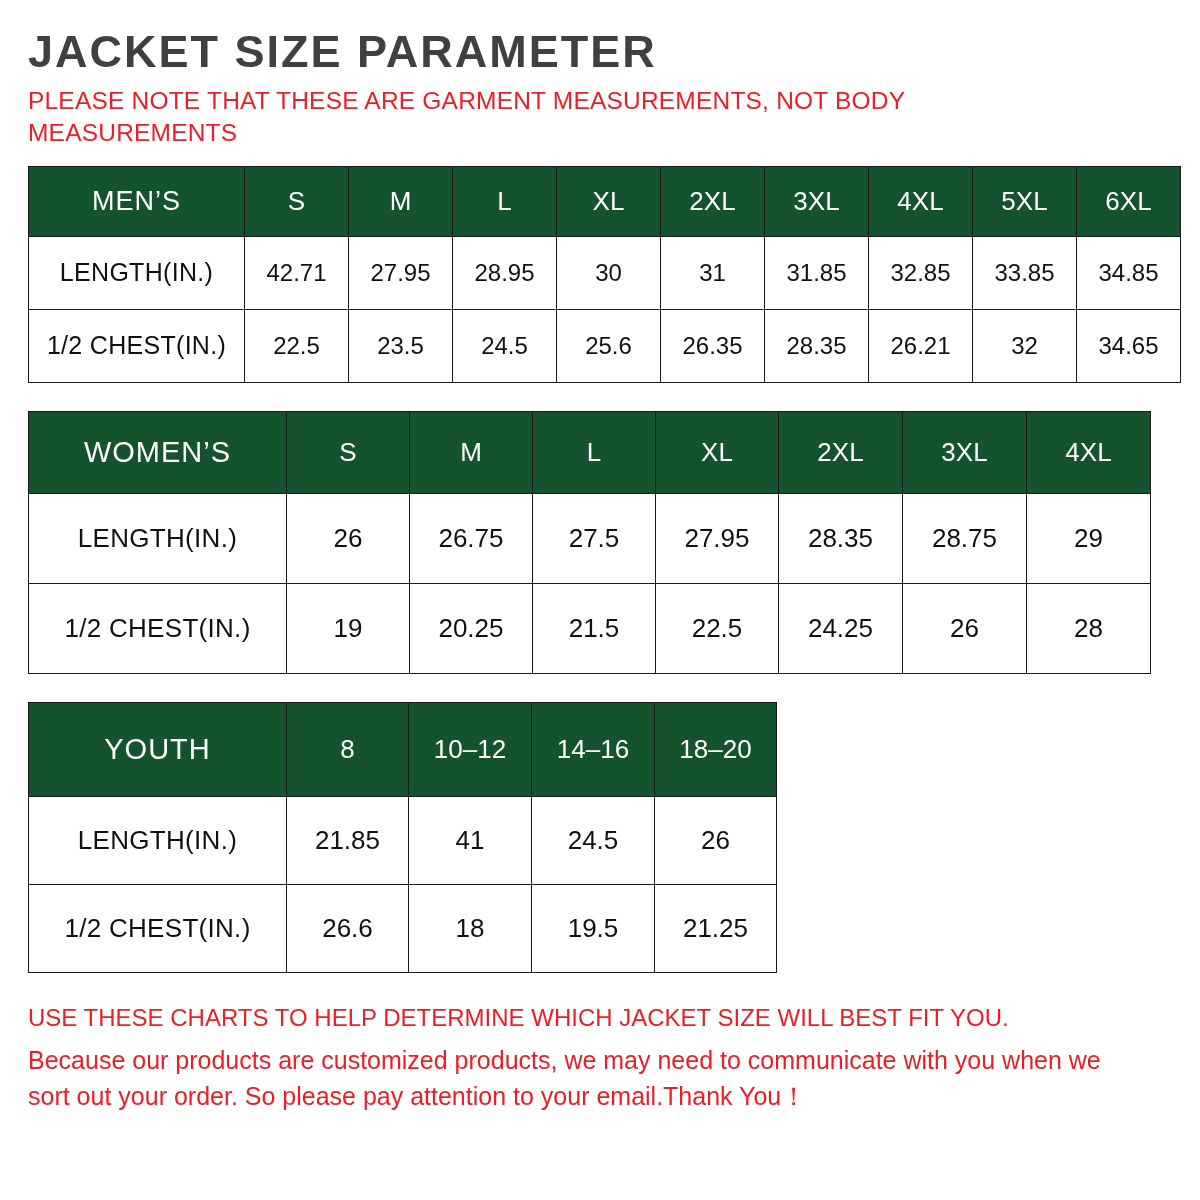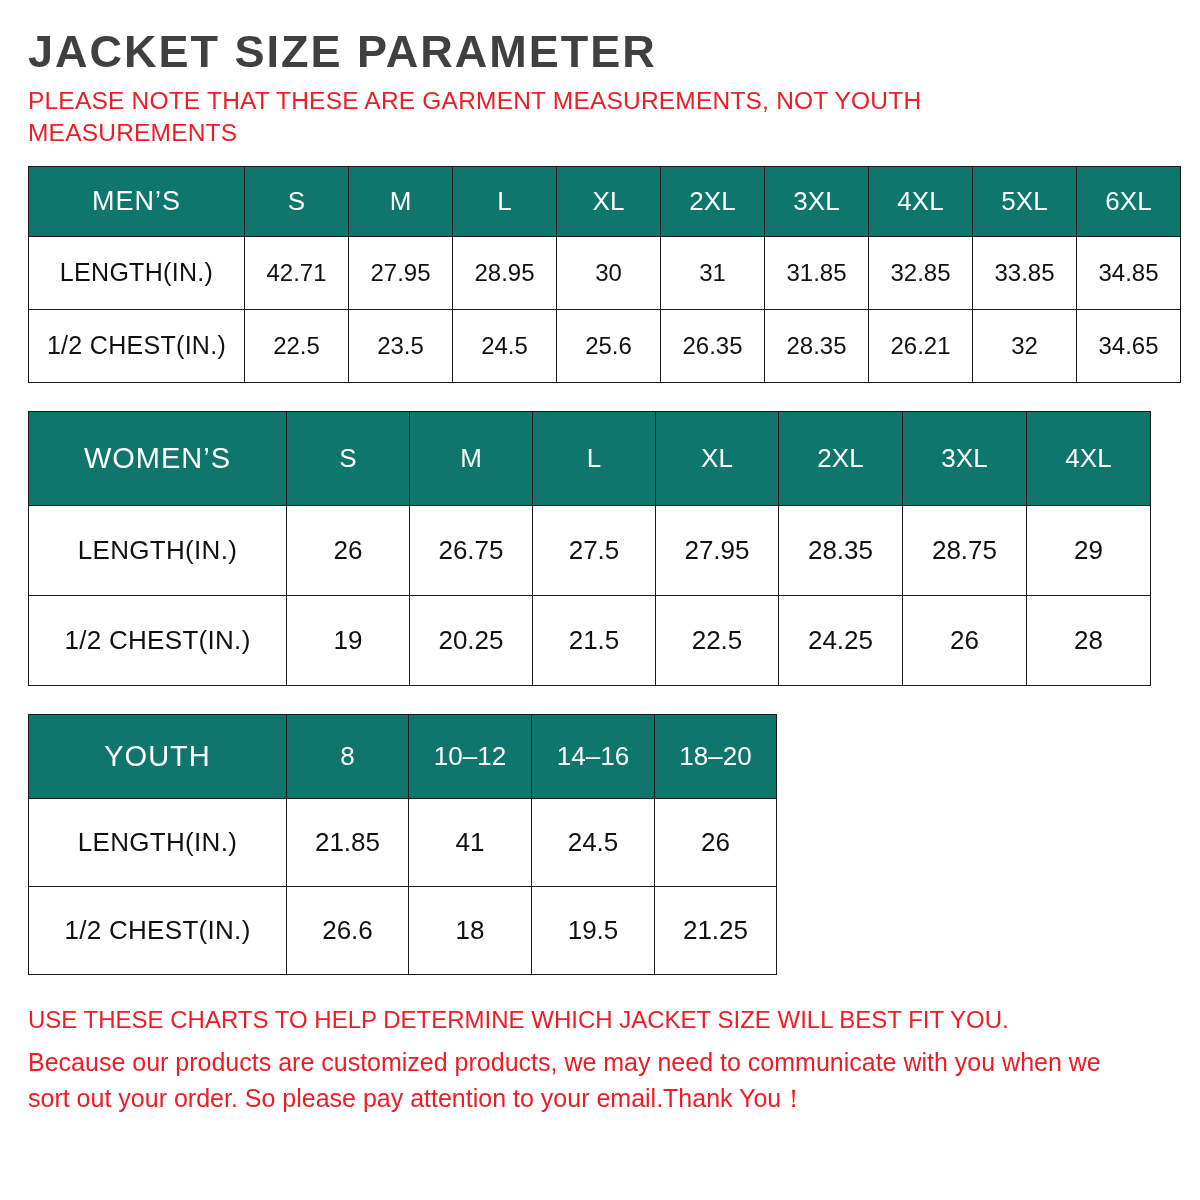--- a/index.html
+++ b/index.html
@@ -46,49 +46,49 @@
     border: 1px solid #1b1b1b;
     text-align: center;
     vertical-align: middle;
     font-size: 24px;
     color: #111111;
     padding: 0;
     height: 72px;
     box-sizing: border-box;
   }
   table.size-table tr.head td {
-    background: #0f766e;
+    background: #14532d;
     color: #ffffff;
     font-size: 26px;
   }
   table.size-table tr.head td.label-cell {
     font-size: 27px;
     letter-spacing: 1px;
   }
   table.size-table td.label-cell {
     font-size: 25px;
     letter-spacing: 0.3px;
   }
 
   
   #mens-table { width: 1144px; }
   #mens-table tr.head td { height: 70px; }
   #mens-table td { height: 73px; }
 
   
   #womens-table { width: 1122px; }
-  #womens-table tr.head td { height: 94px; }
+  #womens-table tr.head td { height: 82px; }
   #womens-table td { height: 90px; }
   #womens-table tr.head td.label-cell { font-size: 29px; }
   #womens-table td { font-size: 26px; }
   #womens-table td.label-cell { font-size: 26px; }
 
   
   #youth-table { width: 748px; }
-  #youth-table tr.head td { height: 84px; }
+  #youth-table tr.head td { height: 94px; }
   #youth-table td { height: 88px; }
   #youth-table tr.head td.label-cell { font-size: 29px; }
   #youth-table td { font-size: 26px; }
   #youth-table td.label-cell { font-size: 26px; }
 
   .footer-red {
     color: #ee1c25;
     font-size: 25px;
     line-height: 1.45;
     margin: 6px 0 0 0;
@@ -99,21 +99,21 @@
     font-size: 24px;
   }
 </style>
 </head>
 <body>
 
 <div class="page">
 
   <h1 class="main-title">JACKET SIZE PARAMETER</h1>
 
-  <p class="note-red">PLEASE NOTE THAT THESE ARE GARMENT MEASUREMENTS, NOT YOUTH MEASUREMENTS</p>
+  <p class="note-red">PLEASE NOTE THAT THESE ARE GARMENT MEASUREMENTS, NOT BODY MEASUREMENTS</p>
 
   <table class="size-table" id="mens-table">
     <colgroup>
       <col style="width:216px">
       <col style="width:104px">
         <col style="width:104px">
         <col style="width:104px">
       <col style="width:104px">
         <col style="width:104px">
         <col style="width:104px">

